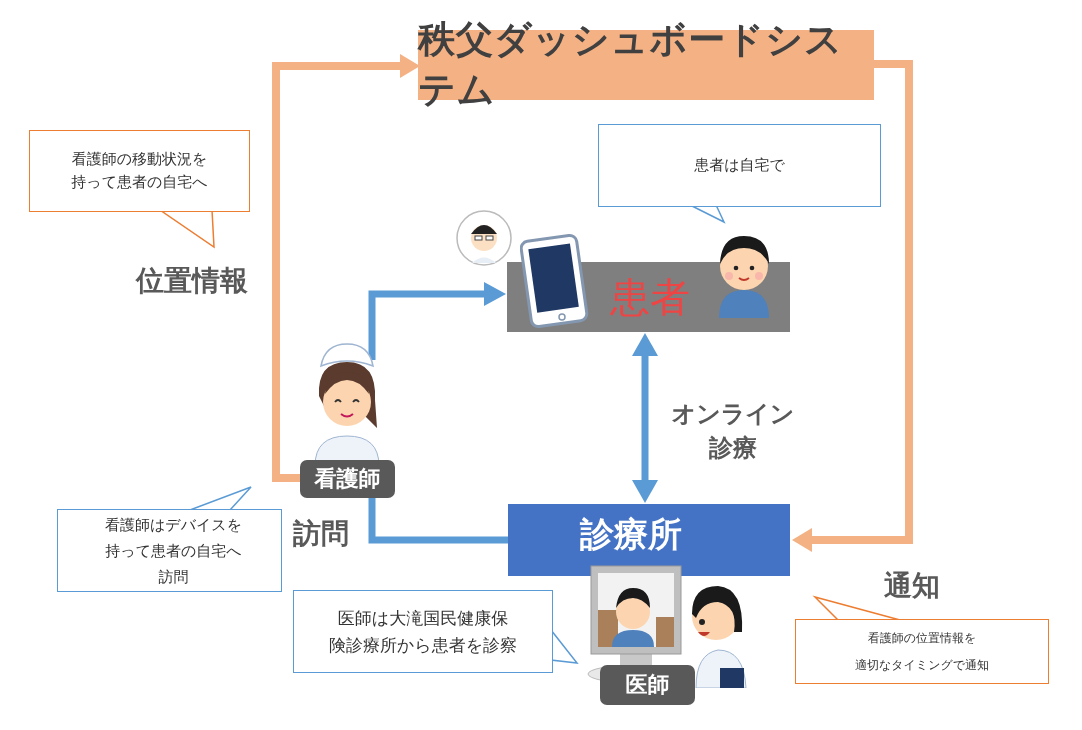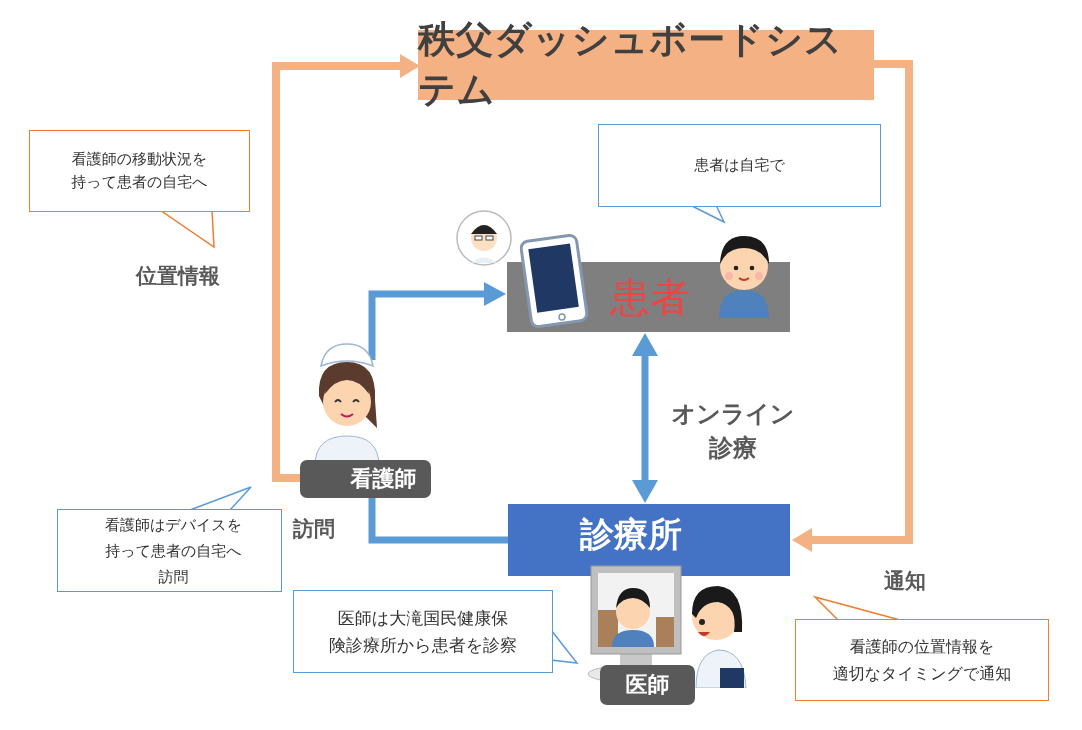--- a/index.html
+++ b/index.html
@@ -7,21 +7,21 @@
          font-family:"DejaVu Sans", "Liberation Sans", sans-serif; color:#333; }
   .abs { position:absolute; }
   svg.lines { position:absolute; left:0; top:0; }
   .title-box { left:418px; top:30px; width:456px; height:70px; background:#f4b183;
                display:flex; align-items:center; justify-content:center;
                font-size:37px; font-weight:bold; color:#404040; letter-spacing:1px; }
   .callout { background:#fff; font-size:15px; line-height:23px; text-align:center; color:#333;
              display:flex; align-items:center; justify-content:center; box-sizing:border-box; }
   .callout.orange { border:1.5px solid #ed7d31;align-items:center; }
   .callout.blue { border:1.5px solid #5b9bd5; }
-  .label-big { font-size:21px; font-weight:bold; color:#595959; }
+  .label-big { font-size:28px; font-weight:bold; color:#595959; }
   .patient-box { left:507px; top:262px; width:283px; height:70px; background:#7f7f7f; }
   .patient-label { left:610px; top:270px; font-size:40px; font-weight:normal; color:#ef4444; }
   .clinic-box { left:508px; top:504px; width:282px; height:72px; background:#4472c4; }
   .clinic-label { left:580px; top:512px; font-size:34px; font-weight:bold; color:#fff; }
   .tag { background:#595959; color:#fff; font-weight:bold; font-size:22px; border-radius:7px;
          display:flex; align-items:center; justify-content:center; }
 </style>
 </head>
 <body>
 
@@ -66,21 +66,21 @@
   <div>看護師はデバイスを</div>
   <div>持って患者の自宅へ</div>
   <div>訪問</div>
 </div>
 
 <div class="abs callout blue" style="left:293px;top:590px;width:260px;height:83px;flex-direction:column;font-size:17px;line-height:27px;">
   <div>医師は大滝国民健康保</div>
   <div>険診療所から患者を診察</div>
 </div>
 
-<div class="abs callout orange" style="left:795px;top:619px;width:254px;height:82px;flex-direction:column;font-size:16px;line-height:27px;">
+<div class="abs callout orange" style="left:795px;top:619px;width:254px;height:65px;flex-direction:column;font-size:12px;line-height:27px;">
   <div>看護師の位置情報を</div>
   <div>適切なタイミングで通知</div>
 </div>
 
 <div class="abs label-big" style="left:136px;top:262px;">位置情報</div>
 <div class="abs label-big" style="left:668px;top:397px;text-align:center;width:130px;line-height:34px;font-size:24px;">
   <div>オンライン</div>
   <div>診療</div>
 </div>
 <div class="abs label-big" style="left:293px;top:515px;">訪問</div>
@@ -115,21 +115,21 @@
 <svg class="abs" style="left:305px;top:336px;" width="84" height="130">
   <path d="M10 130 Q10 100 42 100 Q74 100 74 130 Z" fill="#eef3fa" stroke="#9fb5d1"></path>
   <path d="M14 60 Q12 26 42 26 Q72 26 70 64 L72 92 L60 80 L24 80 Z" fill="#5a3b2e"></path>
   <circle cx="42" cy="66" r="24" fill="#fcd5b0"></circle>
   <path d="M20 58 Q22 36 42 36 Q62 36 64 58 Q54 44 42 44 Q30 44 20 58 Z" fill="#5a3b2e"></path>
   <path d="M16 30 Q20 8 42 8 Q64 8 68 30 Q42 20 16 30 Z" fill="#fff" stroke="#9fb5d1" stroke-width="1.5"></path>
   <path d="M30 66 Q33 62 36 66" fill="none" stroke="#333" stroke-width="1.8"></path>
   <path d="M48 66 Q51 62 54 66" fill="none" stroke="#333" stroke-width="1.8"></path>
   <path d="M36 78 Q42 83 48 78" fill="none" stroke="#c2185b" stroke-width="2"></path>
 </svg>
-<div class="abs tag" style="left:300px;top:460px;width:95px;height:38px;padding-left:36px;">
+<div class="abs tag" style="left:300px;top:460px;width:95px;height:38px;">
   <span>看護師</span>
 </div>
 
 <div class="abs clinic-box"></div>
 <div class="abs clinic-label">診療所</div>
 
 <svg class="abs" style="left:578px;top:562px;" width="180" height="126">
   <ellipse cx="58" cy="112" rx="48" ry="9" fill="#e8e8e8" stroke="#bbb"></ellipse>
   <rect x="42" y="90" width="32" height="16" fill="#c8c8c8"></rect>
   <rect x="13" y="4" width="90" height="88" fill="#bfbfbf" stroke="#999"></rect>

